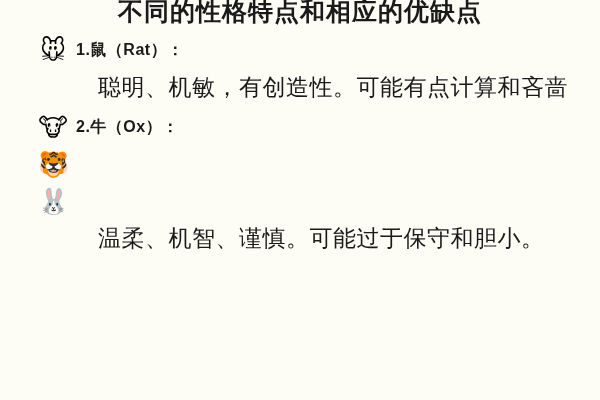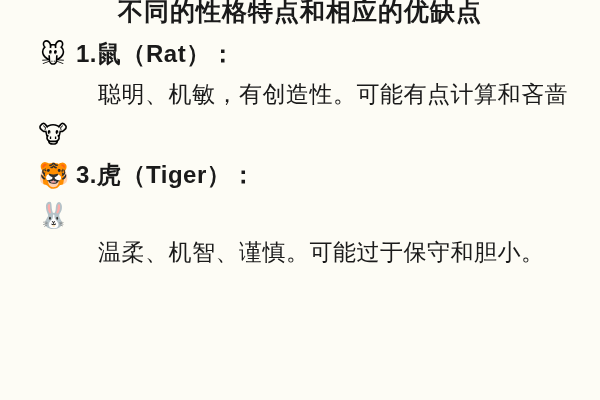--- a/index.html
+++ b/index.html
@@ -42,21 +42,21 @@
     padding-left: 24px;
   }
   .emoji {
     font-size: 25px;
     line-height: 1;
     width: 30px;
     text-align: center;
     flex: 0 0 auto;
   }
   .head-text {
-    font-size: 24px;
+    font-size: 16px;
     font-weight: bold;
     color: #1a1a1a;
     letter-spacing: 0.5px;
     white-space: nowrap;
   }
   .desc {
     font-size: 23px;
     color: #1a1a1a;
     padding-left: 84px;
     margin-top: 9px;
@@ -78,27 +78,27 @@
     <div class="entry-head">
       <span class="emoji">🐭</span>
       <span class="head-text">1.鼠（Rat）：</span>
     </div>
     <div class="desc">聪明、机敏，有创造性。可能有点计算和吝啬</div>
   </div>
 
   <div class="entry">
     <div class="entry-head">
       <span class="emoji">🐮</span>
+      <span class="head-text">2.牛（Ox）：</span>
     </div>
   </div>
 
   <div class="entry">
     <div class="entry-head">
       <span class="emoji">🐯</span>
-      <span class="head-text">3.虎（Tiger）：</span>
     </div>
   </div>
 
   <div class="entry">
     <div class="entry-head">
       <span class="emoji">🐰</span>
     </div>
     <div class="desc">温柔、机智、谨慎。可能过于保守和胆小。</div>
   </div>
 

